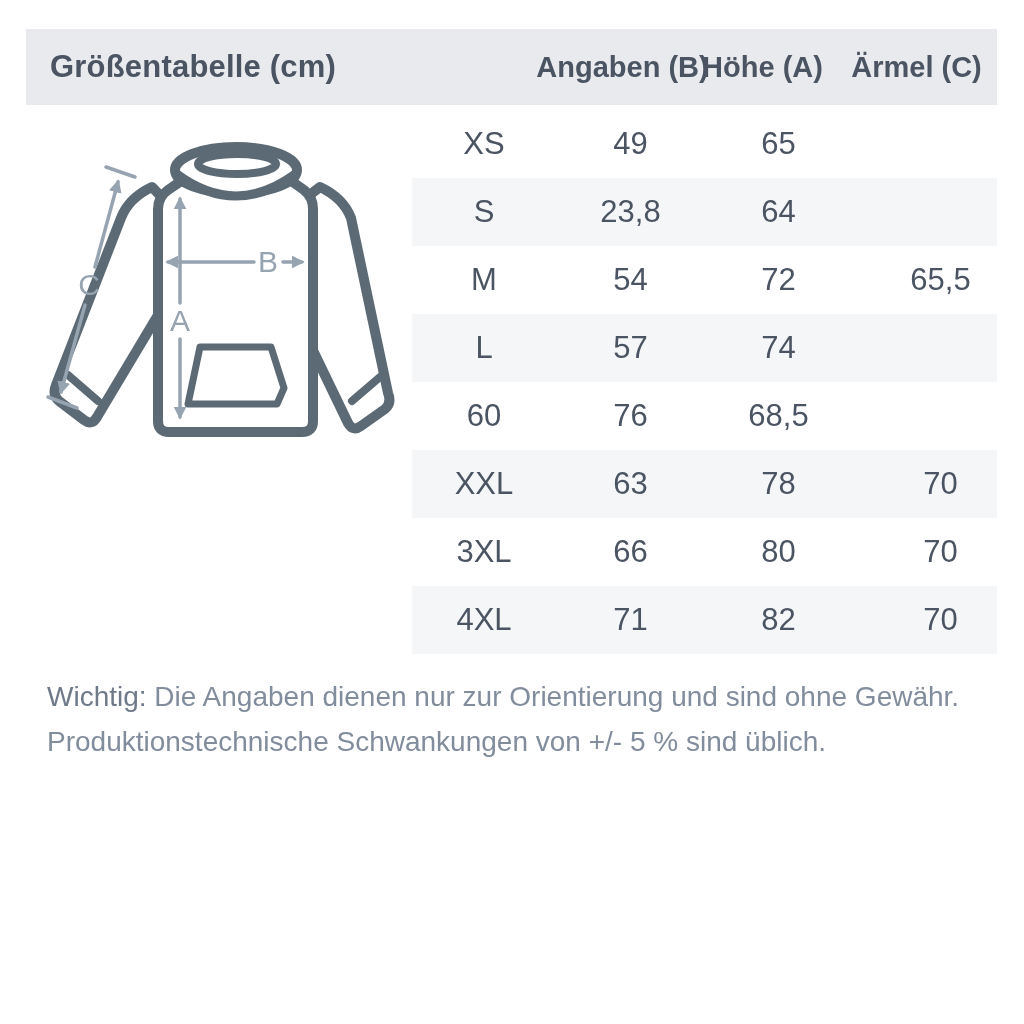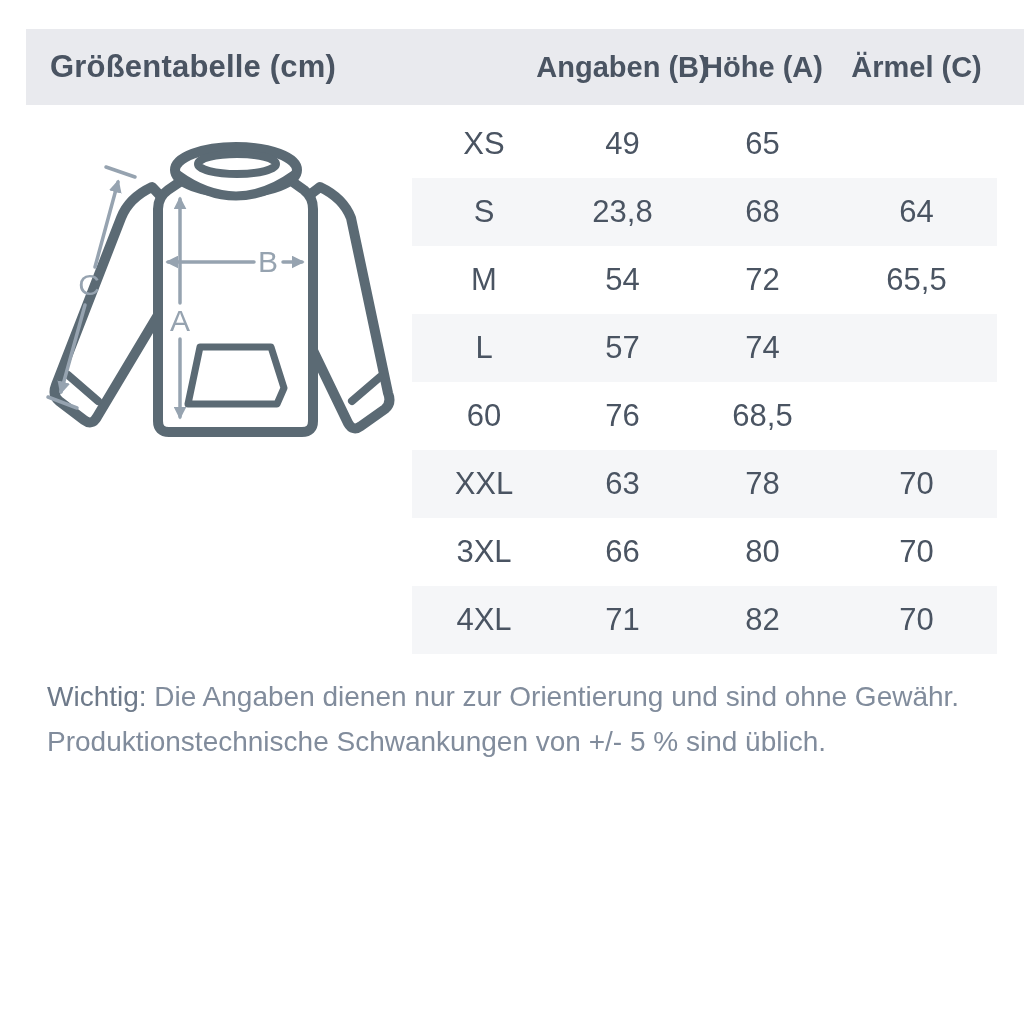--- a/index.html
+++ b/index.html
@@ -4,21 +4,20 @@
 <style>
   html,body{margin:0;padding:0;background:#fff;}
   body{
     width:1024px;height:1024px;position:relative;overflow:hidden;
     font-family:"Liberation Sans",sans-serif;
     color:var(--ink,#4a5462);
   }
   .header-band{
     position:absolute;left:26px;top:29px;width:971px;height:76px;
     background:var(--band,#e9eaee);
-    padding-left:28px;
   }
   .title{
     position:absolute;left:24px;top:0;height:100%;
     display:flex;align-items:center;
     font-size:31px;font-weight:bold;color:var(--ink,#4a5462);
     letter-spacing:.2px;
   }
   .hdr-col{
     position:absolute;top:0;height:100%;
     display:flex;align-items:center;justify-content:center;
@@ -32,21 +31,21 @@
   .hoodie{position:absolute;left:40px;top:125px;width:370px;height:330px;}
   .ol{stroke:var(--outline,#5b6a74);fill:#ffffff;stroke-linejoin:round;stroke-linecap:round;}
   .ol-thin{stroke:var(--outline,#5b6a74);fill:none;stroke-linecap:round;}
   .ar{stroke:var(--arrow,#96a3b0);fill:none;stroke-width:3.5;stroke-linecap:round;}
   #arr path{fill:var(--arrow,#96a3b0);}
   .lbl{fill:var(--arrow,#96a3b0);font-size:30px;font-family:"Liberation Sans",sans-serif;}
 
   .size-table{position:absolute;left:412px;top:110px;width:585px;}
   .trow{
     display:grid;grid-template-columns:144px 133px 147px 161px;
-    height:68px;align-items:center;
+    height:68px;align-items:center;gap:8px;
   }
   .trow.alt{background:var(--stripe,#f5f6f8);}
   .cell{
     text-align:center;font-size:31px;color:var(--ink,#4a5462);
   }
 
   .note{
     position:absolute;left:47px;top:674px;width:930px;
     font-size:28px;line-height:45px;color:var(--note,#818c9c);
   }
@@ -109,21 +108,20 @@
 
 <div class="size-table" id="rows">
     <div class="trow">
       <div class="cell">XS</div>
       <div class="cell">49</div>
       <div class="cell">65</div>
     </div>
     <div class="trow alt">
       <div class="cell">S</div>
       <div class="cell">23,8</div>
-      <div class="cell">68</div>
       <div class="cell">64</div>
     </div>
     <div class="trow">
       <div class="cell">M</div>
       <div class="cell">54</div>
       <div class="cell">72</div>
       <div class="cell">65,5</div>
     </div>
     <div class="trow alt">
       <div class="cell">L</div>

